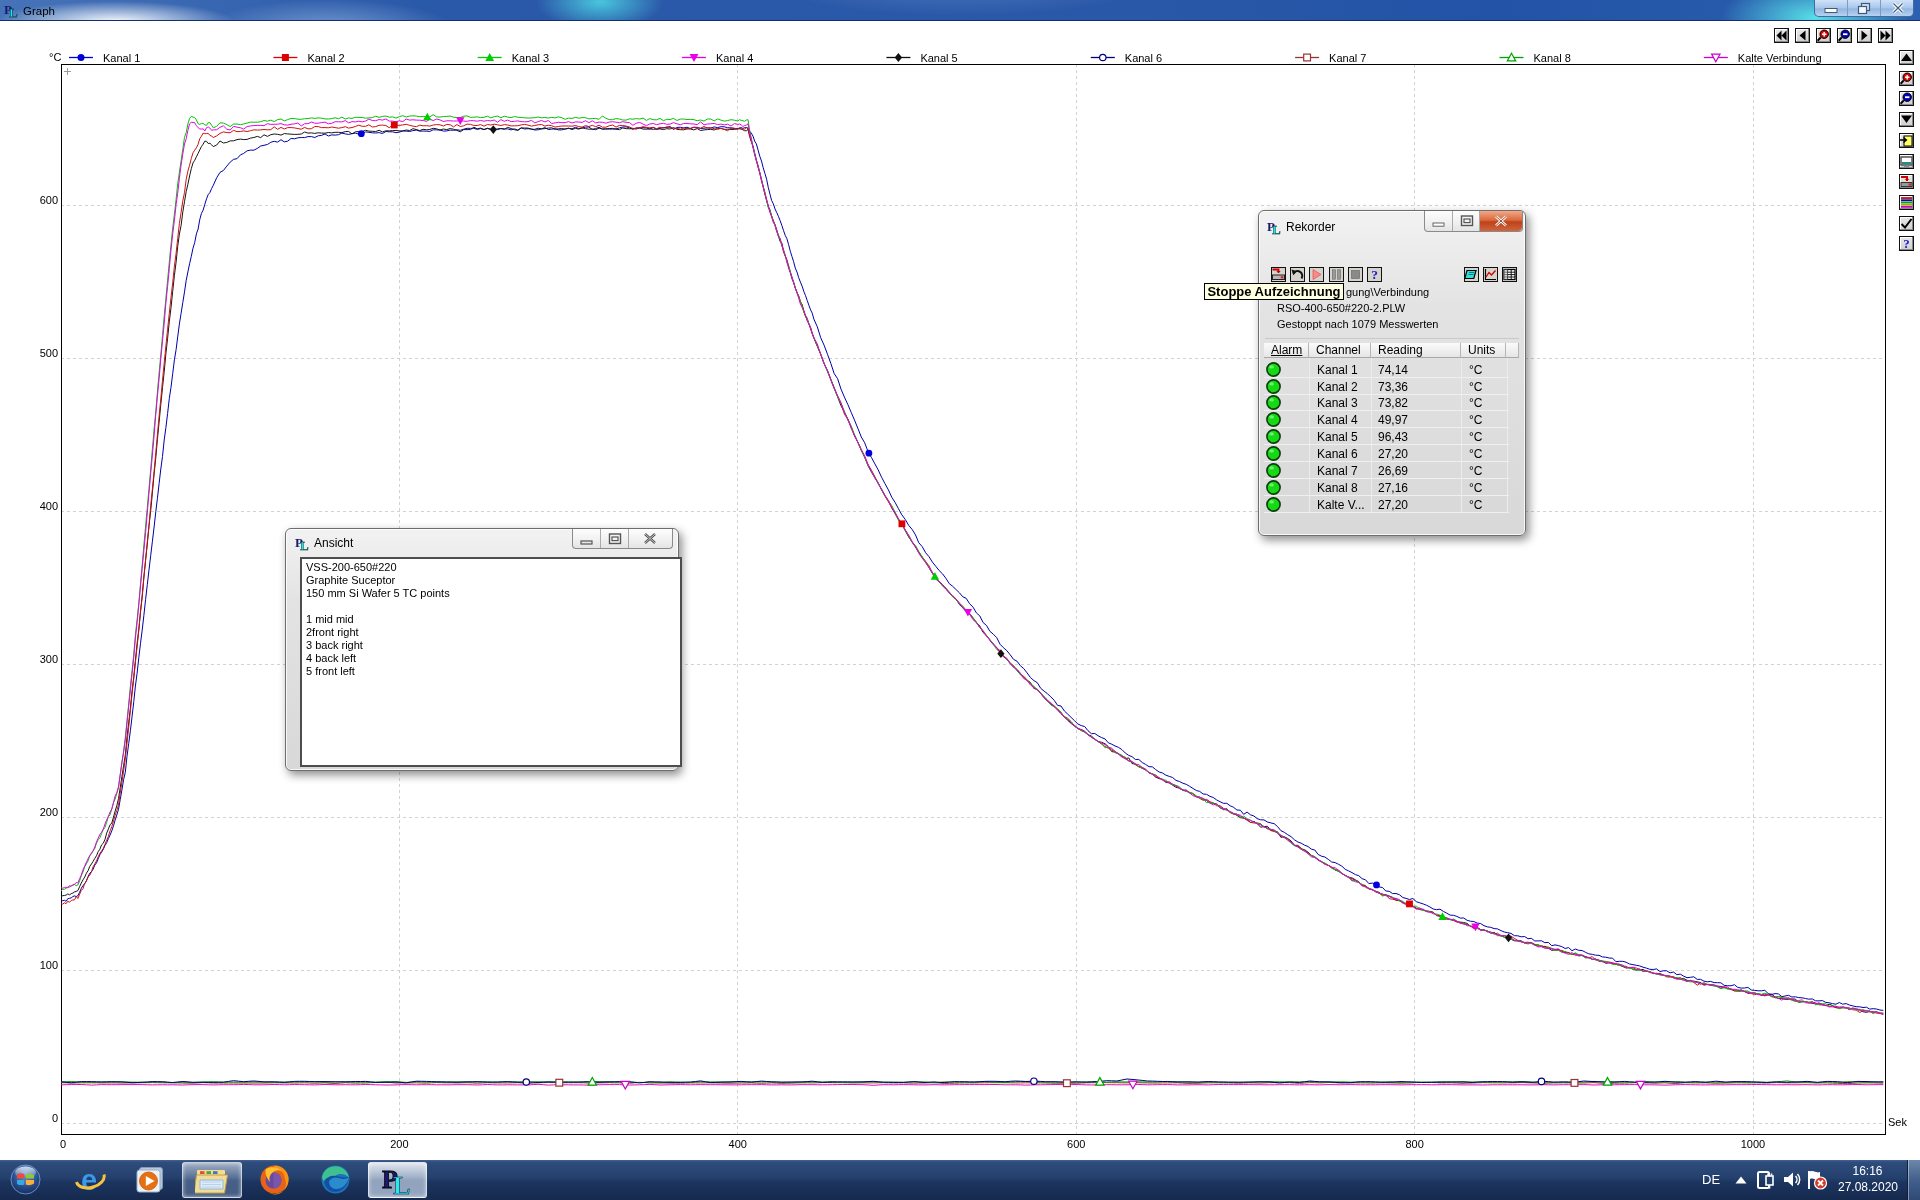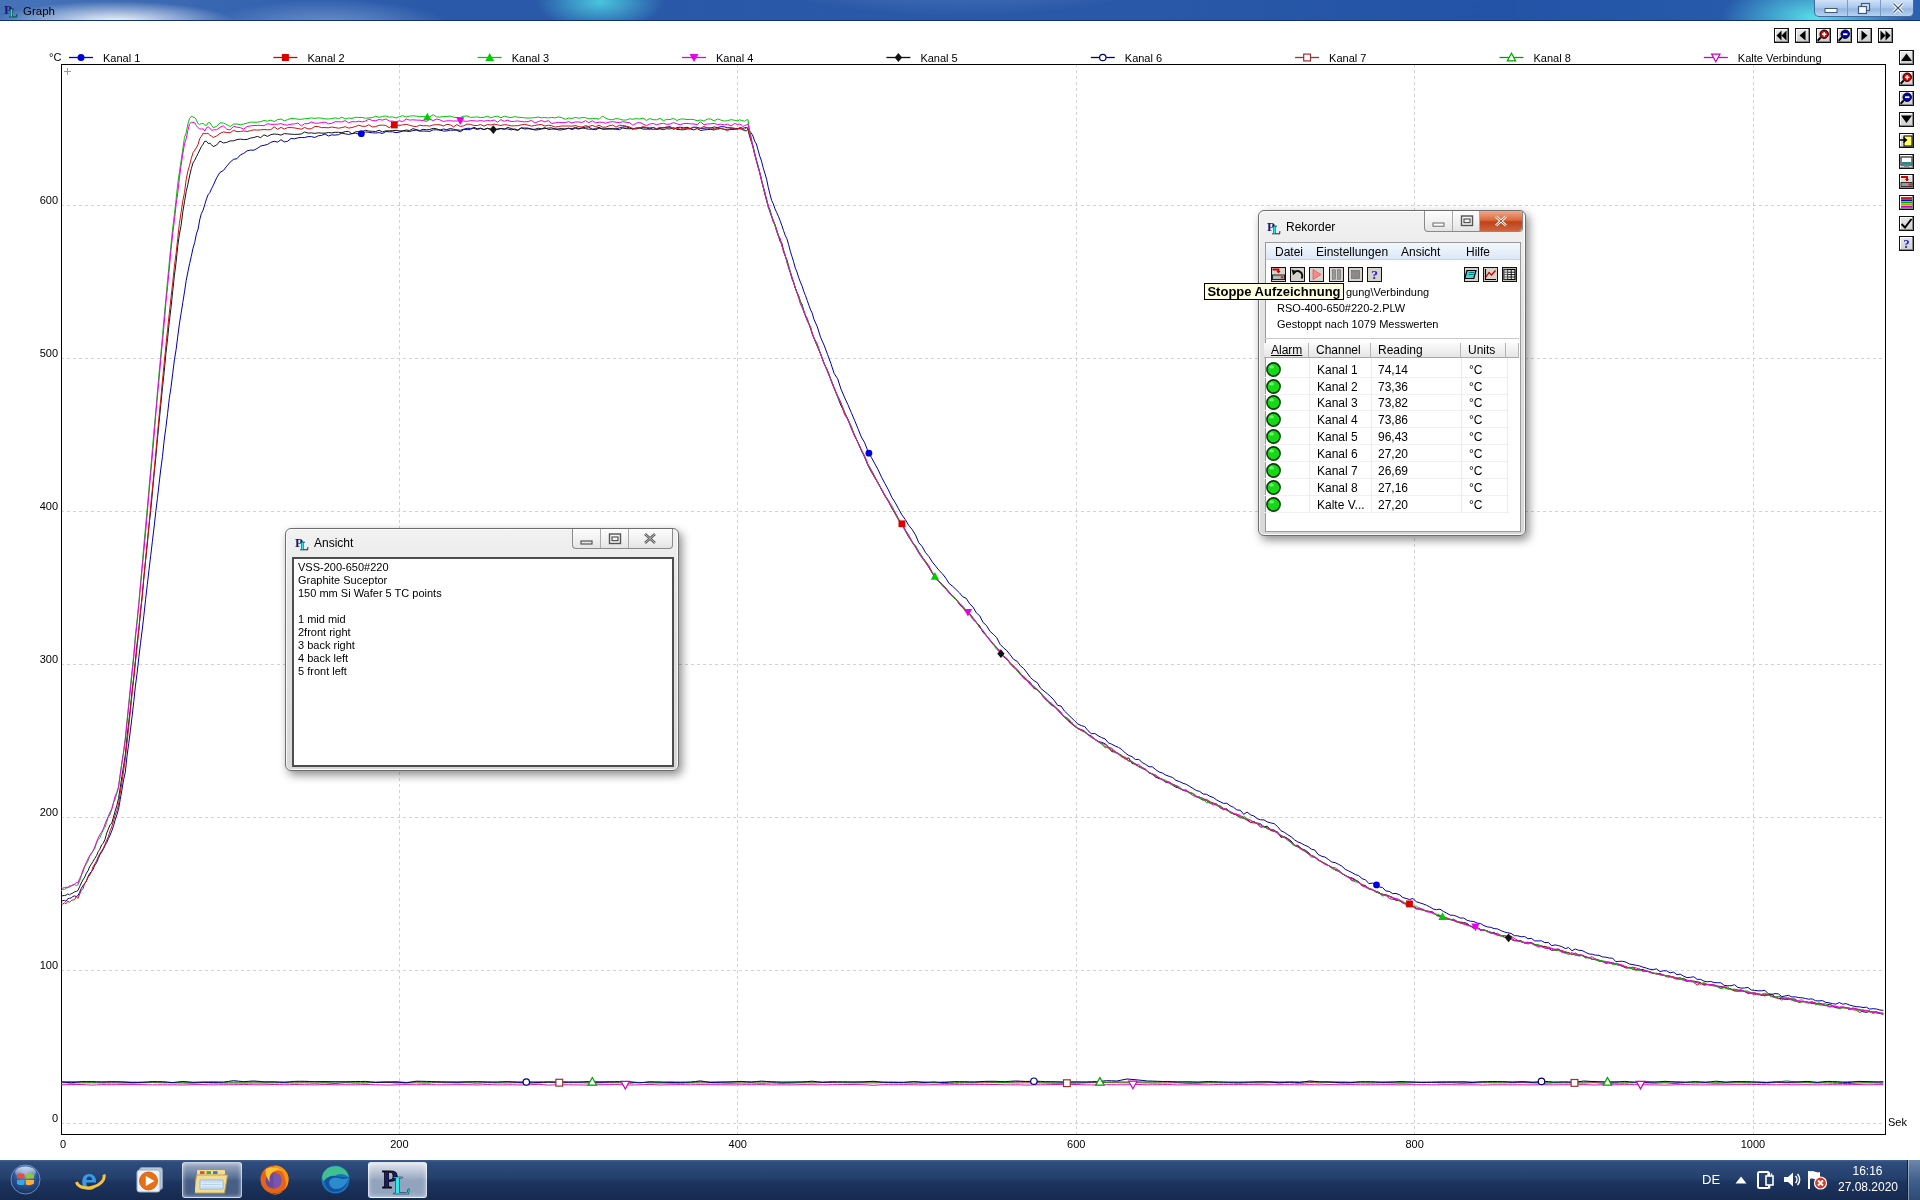--- a/index.html
+++ b/index.html
@@ -18,21 +18,21 @@
 #capbtns div:last-child {border-right:none;}
 .gbtn {position:absolute;width:15px;height:15px;background:linear-gradient(to bottom,#e8e8e8,#cfcfcf);border:1.5px solid #111;box-shadow:inset -1px -1px 0 #888, inset 1px 1px 0 #fff;}
 .gbtn svg {position:absolute;left:-1px;top:-1px;}
 .rbtn {position:absolute;width:15px;height:15px;background:#d6d3cc;border:1.5px solid #111;}
 .rbtn svg {position:absolute;left:-1px;top:-1px;}
 .win {position:absolute;background:linear-gradient(to bottom,#f2f2f2,#e3e3e3 30%,#d8d8d8);border:1px solid #6e6e6e;border-radius:6px;box-shadow:3px 4px 10px rgba(0,0,0,0.45), inset 0 0 0 1px rgba(255,255,255,0.8);}
 .wtitle {position:absolute;font-size:12px;color:#000;}
 .capgrp {position:absolute;display:flex;background:linear-gradient(to bottom,#fdfdfd,#f0f0f0 60%,#e4e4e4);border:1px solid #8a8a8a;border-top:none;border-radius:0 0 4px 4px;}
 .capgrp .cb {position:relative;border-right:1px solid #aaa;}
 .capgrp .cb:last-child {border-right:none;}
-#notizen-client {position:absolute;left:6px;top:28px;width:382px;height:210px;background:#fff;border:2px solid #4d4d4d;font-size:11px;line-height:13px;color:#000;padding:2px 0 17px 4px;}
+#notizen-client {position:absolute;left:14px;top:28px;width:382px;height:210px;background:#fff;border:2px solid #4d4d4d;font-size:11px;line-height:13px;color:#000;padding:2px 0 17px 4px;}
 #rek-client {position:absolute;left:6px;top:31px;width:256px;height:290px;background:#fff;border:1px solid #9a9a9a;}
 #rek-menu {position:absolute;left:0;top:0;width:254px;height:17px;background:linear-gradient(to bottom,#f4f8fd,#dce7f6);border-bottom:1px solid #c5d3e8;font-size:12px;}
 #rek-menu span {position:absolute;top:2px;}
 .rktext {position:absolute;font-size:11px;color:#000;}
 #rek-thead {position:absolute;left:1264px;top:343px;width:256px;height:15px;}
 #rek-thead div {position:absolute;top:0;height:15px;background:linear-gradient(to bottom,#fbfbfb,#e6e6e6);border-right:1px solid #b5b5b5;border-bottom:1px solid #a8a8a8;font-size:12px;padding:0 0 0 7px;}
 .trow {position:absolute;left:1264px;width:245px;height:17px;border-bottom:1px solid #f0f0f0;}
 .trow span {position:absolute;top:2px;font-size:12px;}
 #tooltip {position:absolute;left:1204px;top:283px;width:140px;height:17px;background:#ffffe1;border:1px solid #000;font-size:13px;font-weight:bold;text-align:center;line-height:15px;z-index:40;}
 #taskbar {position:absolute;left:0;top:1160px;width:1920px;height:40px;background:linear-gradient(to bottom,#44628f 0%,#2e4c7c 6%,#24406d 45%,#1c3560 55%,#16294e 100%);z-index:50;}
@@ -284,28 +284,20 @@
         </svg></div>
   <div class="cb" style="width:27px;"><svg width="27" height="21" viewBox="0 0 27 21">
           <rect x="8.5" y="5" width="11" height="9.5" fill="#f4f4f4" stroke="#555" stroke-width="1.4"></rect>
           <rect x="11" y="8" width="6" height="3.6" fill="none" stroke="#555" stroke-width="1.2"></rect>
         </svg></div>
   <div class="cb" style="width:42px;background:linear-gradient(to bottom,#f2a88a,#dd6a3c 45%,#bc4318 55%,#cf6540);border-radius:0 0 4px 0;"><svg width="42" height="21" viewBox="0 0 42 21">
           <path d="M16,5.5 L26,14.5 M26,5.5 L16,14.5" stroke="#fff" stroke-width="2.6"></path>
           <path d="M16,5.5 L26,14.5 M26,5.5 L16,14.5" stroke="#7c2000" stroke-width="0.8"></path>
         </svg></div>
  </div>
- <div id="rek-client">
-  <div id="rek-menu">
-   <span style="left:9px;">Datei</span>
-        <span style="left:50px;">Einstellungen</span>
-        <span style="left:135px;">Ansicht</span>
-        <span style="left:200px;">Hilfe</span>
-  </div>
- </div>
 </div>
 <div class="rbtn" style="left:1271px;top:267px;">
     <svg width="15" height="15" viewBox="0 0 15 15">
       <path d="M1.5,2.5 h6 v3.2" fill="none" stroke="#cc0000" stroke-width="1.8"></path>
       <path d="M7.5,6 L5.3,3.9 L9.7,3.9 Z" fill="#cc0000"></path>
       <rect x="1.5" y="8" width="12" height="4.5" fill="#b8b8b8" stroke="#222" stroke-width="1"></rect>
       <rect x="9.8" y="9.2" width="2.6" height="2.2" fill="#cc2222"></rect>
     </svg>
   </div><div class="rbtn" style="left:1290px;top:267px;">
     <svg width="15" height="15" viewBox="0 0 15 15">
@@ -380,21 +372,21 @@
     </svg>
 <span style="left:53px;">Kanal 3</span>
     <span style="left:114px;">73,82</span>
     <span style="left:205px;">°C</span>
   </div><div class="trow" style="top:411.3px;">
 <svg style="position:absolute;left:2px;top:1px;" width="15" height="15" viewBox="0 0 15 15">
       <circle cx="7.5" cy="7.5" r="6.6" fill="#16d916" stroke="#0b3b0b" stroke-width="1.6"></circle>
       <ellipse cx="5.6" cy="4.9" rx="2.4" ry="1.6" fill="#7cf67c" opacity="0.85"></ellipse>
     </svg>
 <span style="left:53px;">Kanal 4</span>
-    <span style="left:114px;">73,86</span>
+    <span style="left:114px;">49,97</span>
     <span style="left:205px;">°C</span>
   </div><div class="trow" style="top:428.2px;">
 <svg style="position:absolute;left:2px;top:1px;" width="15" height="15" viewBox="0 0 15 15">
       <circle cx="7.5" cy="7.5" r="6.6" fill="#16d916" stroke="#0b3b0b" stroke-width="1.6"></circle>
       <ellipse cx="5.6" cy="4.9" rx="2.4" ry="1.6" fill="#7cf67c" opacity="0.85"></ellipse>
     </svg>
 <span style="left:53px;">Kanal 5</span>
     <span style="left:114px;">96,43</span>
     <span style="left:205px;">°C</span>
   </div><div class="trow" style="top:445.1px;">

